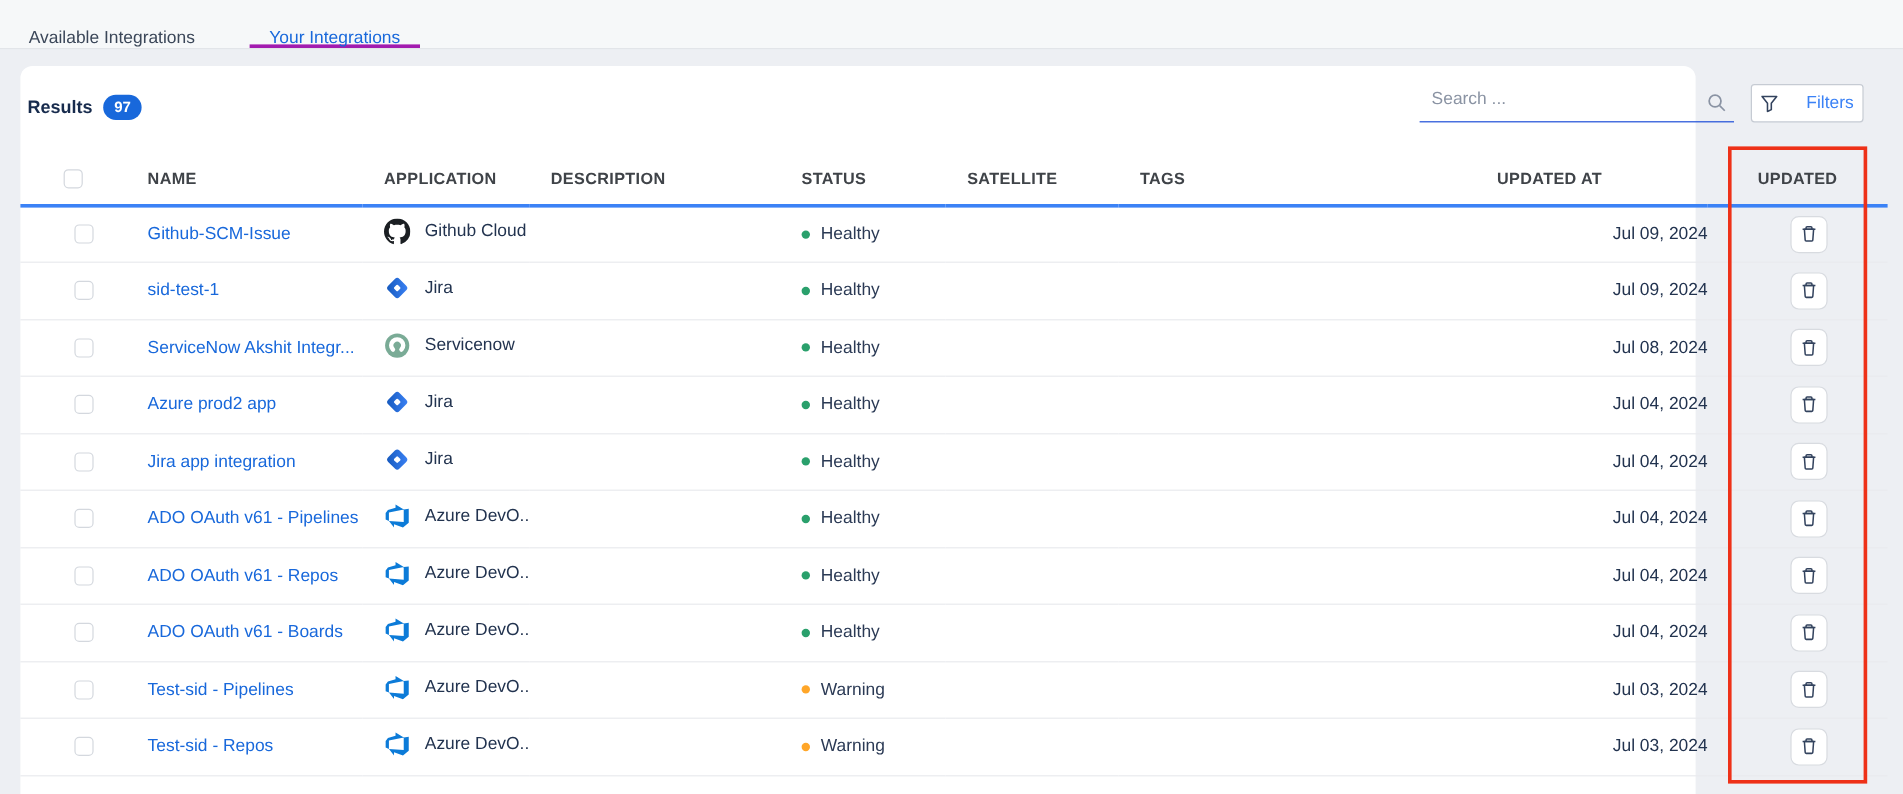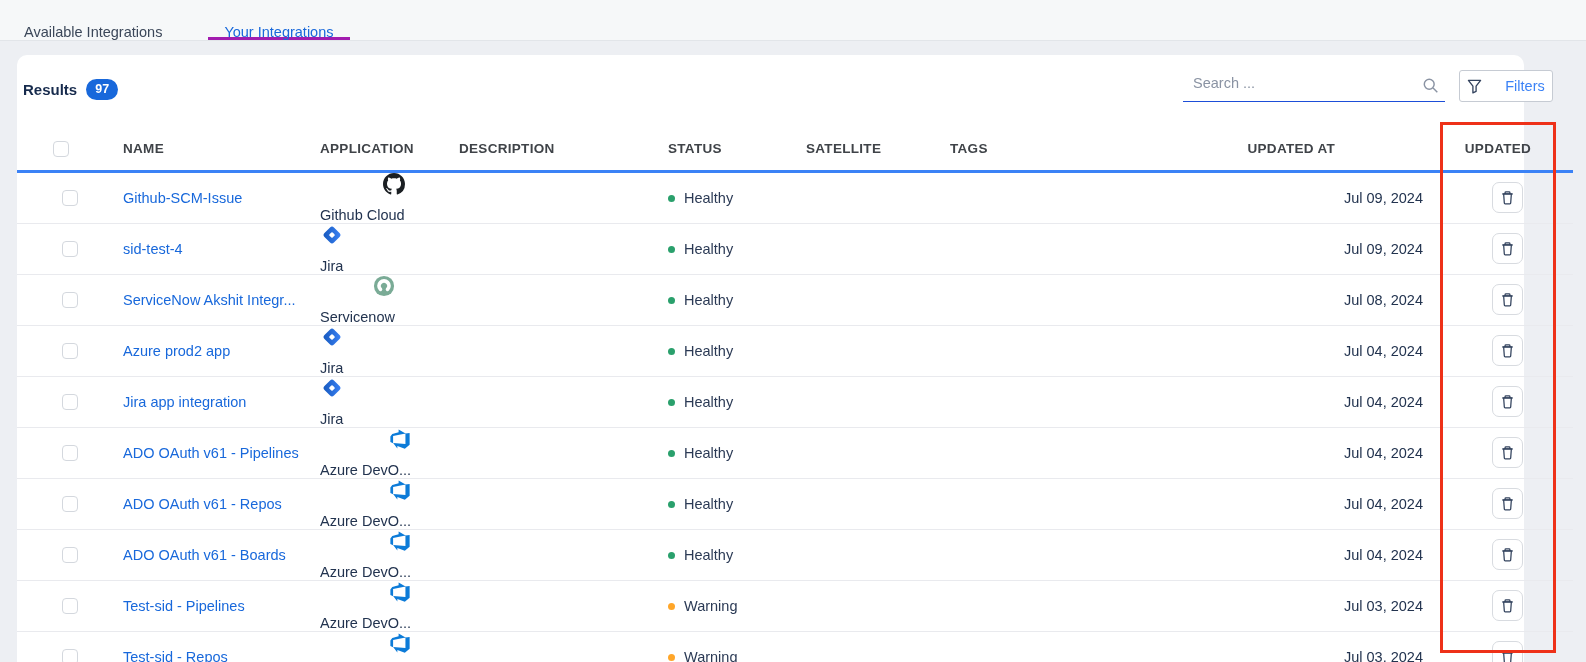--- a/index.html
+++ b/index.html
@@ -20,21 +20,21 @@
     display:flex; align-items:center; padding:0 16px;
     font-size:14.5px; color:#3b4759; cursor:pointer; white-space:nowrap;margin-top:24px;
   }
   .tab.first { margin-left:8px; }
   .tab.active {
     margin-left:30px; color:#1868db; font-weight:500;
     border-bottom:3px solid #a21caf; padding-top:3px;
   }
   
   .card {
-    position:absolute; top:55px; left:17px; width:1507px; bottom:0;
+    position:absolute; top:55px; left:17px; width:1396px; bottom:0;
     background:#ffffff; border-radius:10px 10px 0 0;
   }
   
   .results-wrap {
     position:absolute; left:6px; top:20px; height:28px;
     display:flex; align-items:center; gap:9px;
   }
   .results-label { font-size:15px; font-weight:700; color:#172b4d; }
   .results-badge {
     background:#1868db; color:#ffffff; font-size:12.5px; font-weight:700;
@@ -77,21 +77,21 @@
     color:#22334f; vertical-align:middle;
   }
   td.c-check { padding:0; text-align:center; }
   td.c-upd   { text-align:right; padding:0 88px 0 0; }
   td.c-act   { text-align:center; padding:0; }
   .cb {
     display:inline-block; width:16px; height:16px; background:#ffffff;
     border:1px solid #d4d8de; border-radius:4px; vertical-align:middle; cursor:pointer;
   }
   a.link { color:#1868db; text-decoration:none; cursor:pointer; }
-  .appwrap { display:inline-flex; align-items:flex-end; gap:12px;flex-direction:column; }
+  .appwrap { display:inline-flex; align-items:center; gap:12px; }
   .appicon { display:inline-flex; width:22px; height:22px; }
   .appicon svg { width:22px; height:22px; }
   .dot {
     display:inline-block; width:7px; height:7px; border-radius:50%;
     margin-right:9px; vertical-align:middle;
   }
   .dot.healthy { background:#2aa06c; }
   .dot.warning { background:#ffa629; }
   .c-status span[data-name="status-label"] { color:#2b3a55; vertical-align:middle; }
   .trashbtn {
@@ -182,21 +182,21 @@
             <td class="c-act"><button class="trashbtn" data-name="delete-button">
                 <svg width="15" height="16" viewBox="0 0 16 17" fill="none" stroke="#33435e" stroke-width="1.35" stroke-linejoin="round">
                   <path d="M2.3 4.2h11.4"></path>
                   <path d="M5.4 4.2V2.9c0-.5.4-.9.9-.9h3.4c.5 0 .9.4.9.9v1.3"></path>
                   <path d="M3.9 4.2l.7 9.6c0 .5.4.9.9.9h5c.5 0 .9-.4.9-.9l.7-9.6z"></path>
                 </svg>
               </button></td>
           </tr>
           <tr data-name="table-row">
             <td class="c-check"><span class="cb" data-name="row-checkbox"></span></td>
-            <td class="c-name"><a class="link" data-name="integration-name-link">sid-test-4</a></td>
+            <td class="c-name"><a class="link" data-name="integration-name-link">sid-test-1</a></td>
             <td class="c-app"><span class="appwrap">
                 <span class="appicon" data-name="jira-icon">
                   <svg viewBox="0 0 24 24">
                     <defs>
                       <linearGradient id="jgrad" x1="0" y1="1" x2="1" y2="0">
                         <stop offset="0" stop-color="#1558bc"></stop>
                         <stop offset="1" stop-color="#3b82f6"></stop>
                       </linearGradient>
                     </defs>
                     <g transform="rotate(45 12 12)">

